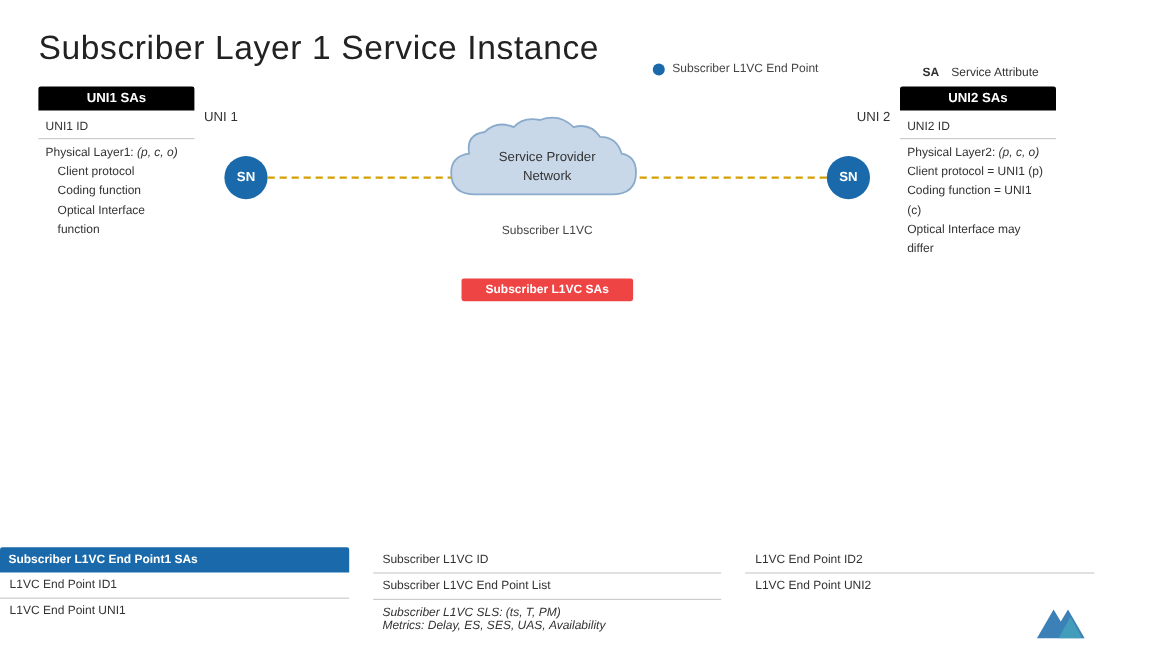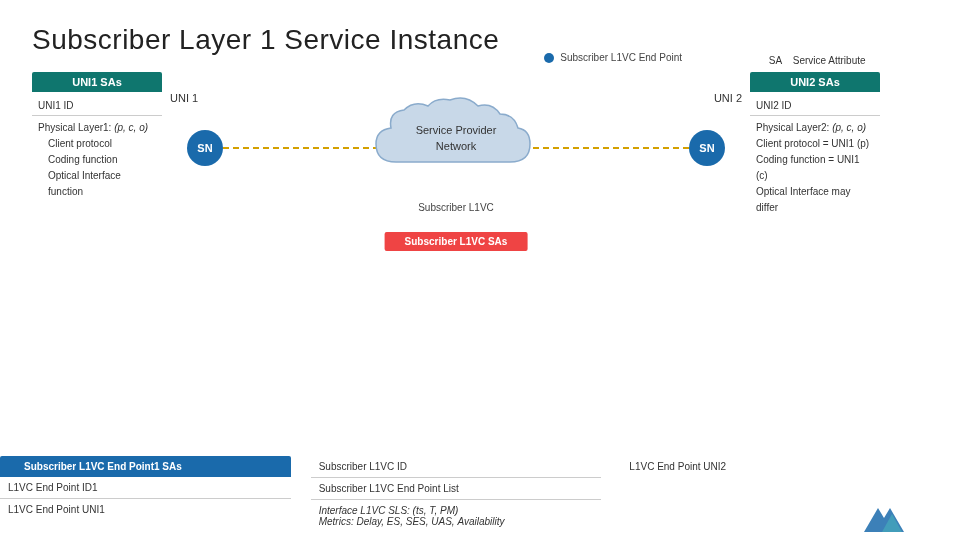--- a/index.html
+++ b/index.html
@@ -36,21 +36,21 @@
     
     .uni-box {
       position: absolute;
       top: 0;
       width: 130px;
     }
     .uni-box.left { left: 0; }
     .uni-box.right { right: 0; }
 
     .uni-header {
-      background: #0f766e;
+      background: #000000;
       color: #fff;
       font-size: 11px;
       font-weight: bold;
       padding: 4px 8px;
       text-align: center;
       border-radius: 2px 2px 0 0;
     }
     .uni-id-row {
       border-bottom: 1px solid #ccc;
       font-size: 10px;
@@ -76,21 +76,21 @@
       width: 220px;
       text-align: center;
     }
     .cloud-svg {
       width: 180px;
       height: 90px;
     }
     .cloud-livc-label {
       font-size: 10px;
       color: #444;
-      margin-top: 16px;
+      margin-top: 0px;
     }
 
     
     .uni-label {
       position: absolute;
       font-size: 11px;
       color: #333;
       top: 20px;
     }
     .uni-label.left { left: 138px; }
@@ -148,21 +148,21 @@
       gap: 20px;
     }
     .panel {
       flex: 1;
     }
     .panel-header {
       background: #1a6aab;
       color: #fff;
       font-size: 10px;
       font-weight: bold;
-      padding: 5px 24px;
+      padding: 5px 7px;
       border-radius: 2px 2px 0 0;
     }
     .panel-row {
       border-bottom: 1px solid #ccc;
       font-size: 10px;
       color: #333;
       padding: 5px 8px;
     }
     .panel-row.last { border-bottom: none; }
     .panel-row .italic { font-style: italic; }
@@ -197,21 +197,21 @@
 
     .sa-legend {
       position: absolute;
       top: 52px;
       right: 32px;
       font-size: 10px;
       color: #333;
       line-height: 1.7;
     }
     .sa-legend-row { display: flex; gap: 6px; }
-    .sa-legend-key { font-weight: normal; min-width: 18px; }
+    .sa-legend-key { font-weight: bold; min-width: 18px; }
   </style>
 </head>
 <body>
 
 <div class="page">
 
   <div class="page-title">Subscriber Layer 1 Service Instance</div>
 
   <div class="ep-legend">
     <div class="ep-dot"></div>
@@ -284,27 +284,28 @@
     <div class="panel">
       <div class="panel-header">Subscriber L1VC End Point1 SAs</div>
       <div class="panel-row">L1VC End Point ID1</div>
       <div class="panel-row last">L1VC End Point UNI1</div>
     </div>
 
     <div class="panel">
       <div class="panel-row">Subscriber L1VC ID</div>
       <div class="panel-row">Subscriber L1VC End Point List</div>
       <div class="panel-row last">
-        <span class="italic">Interface L1VC SLS: (ts, T, PM)</span><br>
+        <span class="italic">Subscriber L1VC SLS: (ts, T, PM)</span><br>
         <span class="italic">Metrics: Delay, ES, SES, UAS,</span>
         <span class="italic">Availability</span>
       </div>
     </div>
 
     <div class="panel">
+      <div class="panel-row">L1VC End Point ID2</div>
       <div class="panel-row last">L1VC End Point UNI2</div>
     </div>
 
   </div>
 
   <svg class="logo" viewBox="0 0 40 28">
     <polygon points="0,28 14,4 20,14 26,4 40,28" fill="#1a6aab" opacity="0.85"></polygon>
     <polygon points="18,28 28,10 38,28" fill="#4ab" opacity="0.7"></polygon>
   </svg>
 

